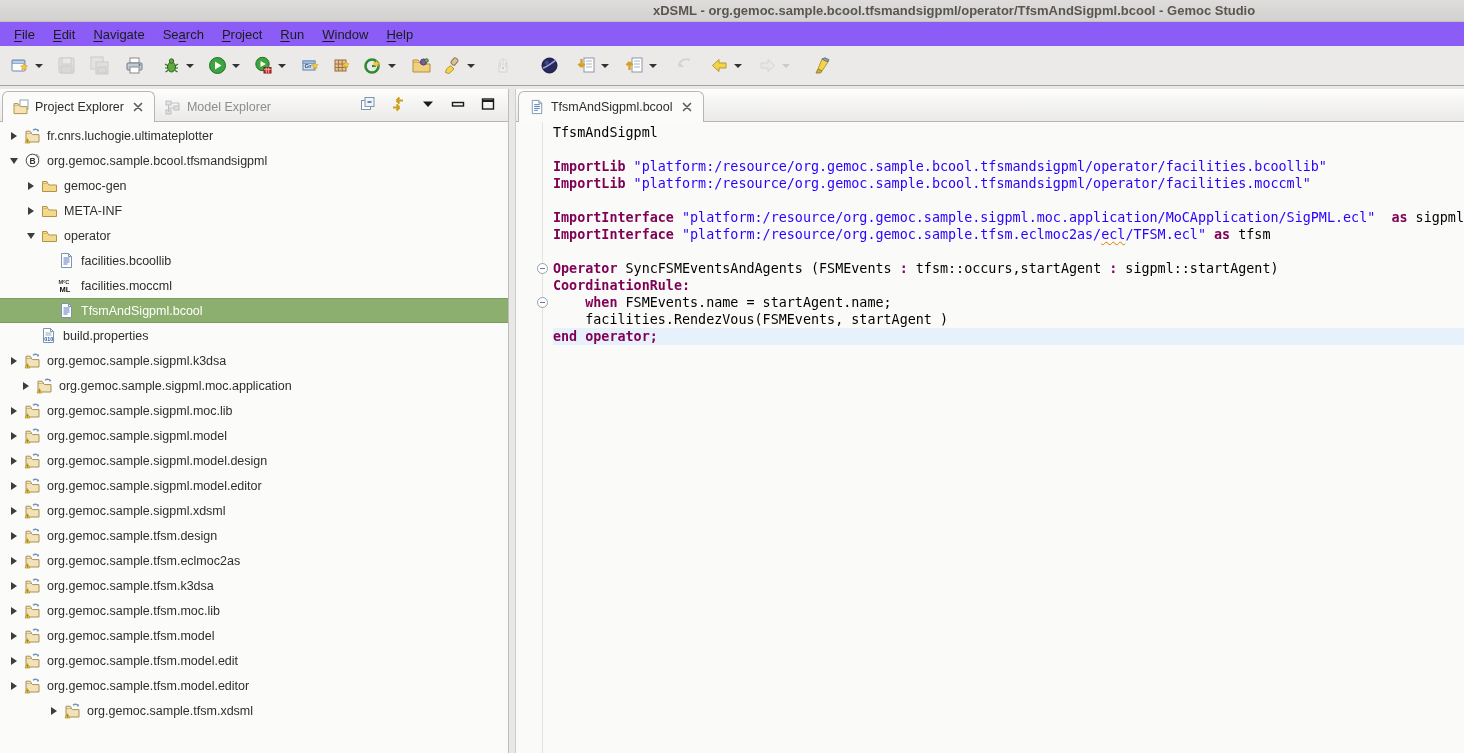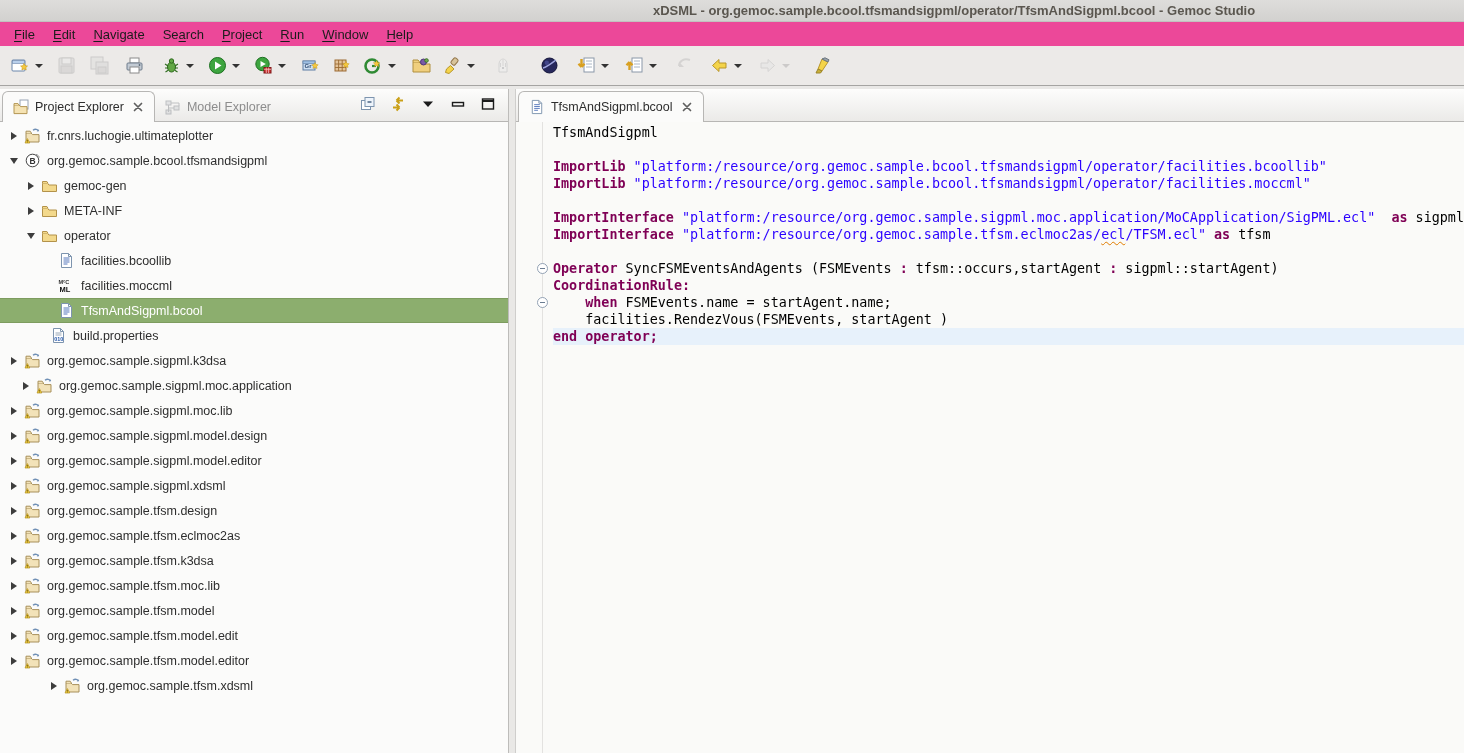--- a/index.html
+++ b/index.html
@@ -8,21 +8,21 @@
     width:1464px; height:753px; overflow:hidden;
     font-family:"Liberation Sans", sans-serif;
     background:#e9e8e6; color:#1a1a1a;
     -webkit-font-smoothing:antialiased;
   }
   
   .titlebar { height:22px; background:linear-gradient(#dedddb,#d2d1cf);
     border-bottom:1px solid #c2c1bf; position:relative; }
   .title { position:absolute; left:653px; top:3px; font-size:13px; font-weight:bold; color:#5a564f; white-space:nowrap; }
   
-  .menubar { height:24px; display:flex; align-items:center; background:#ec4899; padding-left:5px; }
+  .menubar { height:24px; display:flex; align-items:center; background:#8b5cf6; padding-left:5px; }
   .menu-item { padding:3px 9px; font-size:13px; color:#1c1c1c; cursor:default; }
   .menu-item u { text-underline-offset:2px; }
   
   .toolbar { height:40px; display:flex; align-items:center; background:#eceae8;
     border-bottom:1px solid #a5a4a2; padding-left:7px; }
   .tb { display:flex; align-items:center; height:30px; padding:0 4px; border-radius:3px; }
   .tb.disabled { opacity:.38; filter:grayscale(.9); }
   .tbi { width:19px; height:19px; display:inline-flex; }
   .tbi svg { width:19px; height:19px; }
   .caret { width:0; height:0; border-left:4px solid transparent; border-right:4px solid transparent;
@@ -435,21 +435,21 @@
           <span class="aslot"></span>
           <span class="ticon">
             <svg viewBox="0 0 17 17">
               <path d="M3.5 1.5h7l3 3v11h-10z" fill="#fff" stroke="#7d94ae"></path>
               <path d="M10.5 1.5v3h3" fill="none" stroke="#7d94ae"></path>
               <path d="M5.5 6h6M5.5 8h6M5.5 10h6M5.5 12h4" stroke="#5577bb" stroke-width="1"></path>
             </svg>
           </span>
           <span>TfsmAndSigpml.bcool</span>
         </div>
-        <div class="row" style="padding-left: 32px;">
+        <div class="row" style="padding-left: 22px;">
           <span class="aslot"></span>
           <span class="ticon">
             <svg viewBox="0 0 17 17">
               <path d="M3.5 1.5h7l3 3v11h-10z" fill="#fff" stroke="#7d94ae"></path>
               <path d="M10.5 1.5v3h3" fill="none" stroke="#7d94ae"></path>
               <path d="M5.5 6h6M5.5 8h6" stroke="#9aa8b8" stroke-width="1"></path>
               <text x="4.2" y="14.3" font-size="5.4" font-weight="bold" fill="#2255aa">010</text>
             </svg>
           </span>
           <span>build.properties</span>
@@ -494,20 +494,36 @@
             <svg viewBox="0 0 17 17">
               <path d="M2 6h5l1.6 1.6H15v7.4H2z" fill="#f2e2b8" stroke="#a8905a"></path>
               <path d="M2 6V4.2h4.2l1.2 1.8" fill="#f2e2b8" stroke="#a8905a"></path>
               <path d="M9 3.2c2-1.6 5-1 5.6.8" stroke="#6f8fb5" stroke-width="1.3" fill="none"></path>
               <path d="M14.2 2.2l.6 2-2 .4z" fill="#6f8fb5"></path>
               <path d="M1 16l2.4-4.4L5.8 16z" fill="#f7d543" stroke="#b08d1e" stroke-width=".7"></path>
               <path d="M3.4 13.2v1.4M3.4 15.3v.4" stroke="#5a4708" stroke-width=".9"></path>
             </svg>
           </span>
           <span>org.gemoc.sample.sigpml.moc.lib</span>
+        </div>
+        <div class="row" style="padding-left: 6px;">
+          <span class="aslot">
+            <span class="tri-r"></span>
+          </span>
+          <span class="ticon">
+            <svg viewBox="0 0 17 17">
+              <path d="M2 6h5l1.6 1.6H15v7.4H2z" fill="#f2e2b8" stroke="#a8905a"></path>
+              <path d="M2 6V4.2h4.2l1.2 1.8" fill="#f2e2b8" stroke="#a8905a"></path>
+              <path d="M9 3.2c2-1.6 5-1 5.6.8" stroke="#6f8fb5" stroke-width="1.3" fill="none"></path>
+              <path d="M14.2 2.2l.6 2-2 .4z" fill="#6f8fb5"></path>
+              <path d="M1 16l2.4-4.4L5.8 16z" fill="#f7d543" stroke="#b08d1e" stroke-width=".7"></path>
+              <path d="M3.4 13.2v1.4M3.4 15.3v.4" stroke="#5a4708" stroke-width=".9"></path>
+            </svg>
+          </span>
+          <span>org.gemoc.sample.sigpml.model</span>
         </div>
         <div class="row" style="padding-left: 6px;">
           <span class="aslot">
             <span class="tri-r"></span>
           </span>
           <span class="ticon">
             <svg viewBox="0 0 17 17">
               <path d="M2 6h5l1.6 1.6H15v7.4H2z" fill="#f2e2b8" stroke="#a8905a"></path>
               <path d="M2 6V4.2h4.2l1.2 1.8" fill="#f2e2b8" stroke="#a8905a"></path>
               <path d="M9 3.2c2-1.6 5-1 5.6.8" stroke="#6f8fb5" stroke-width="1.3" fill="none"></path>

